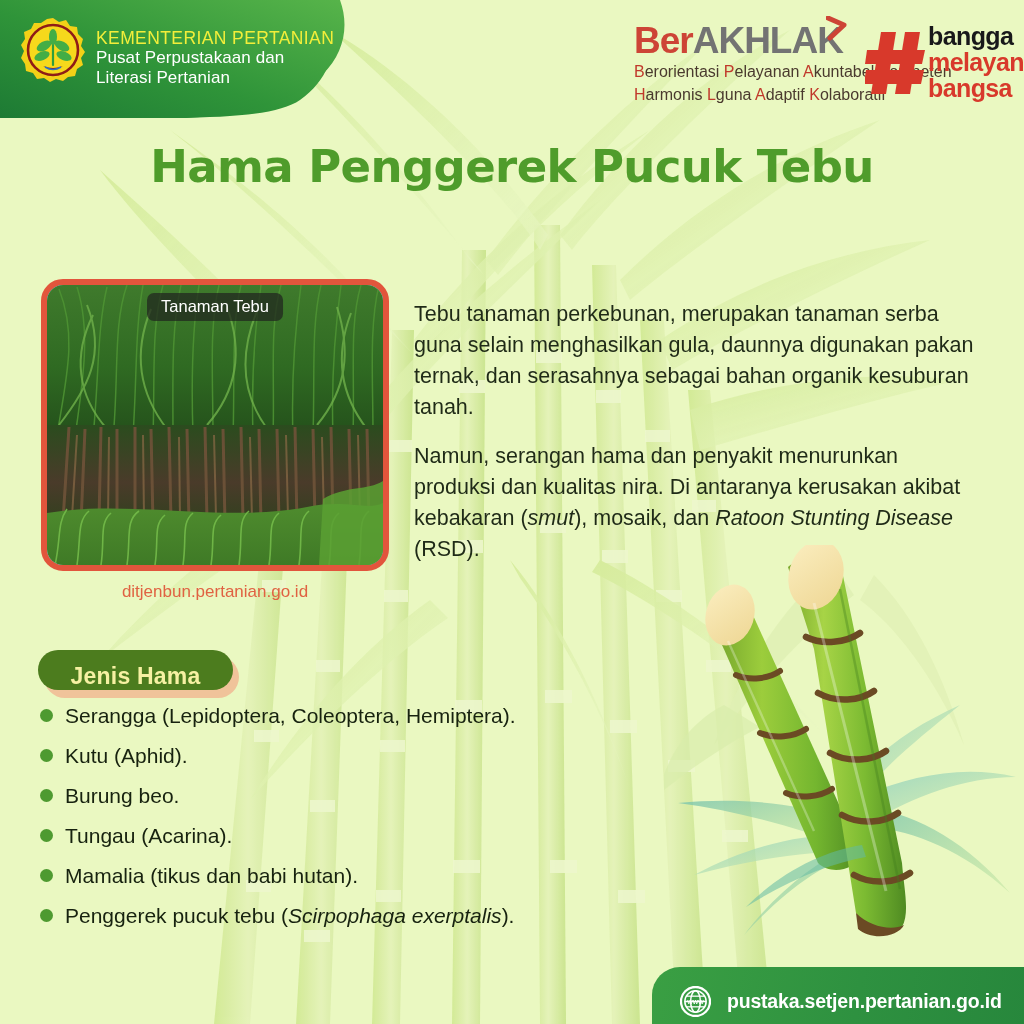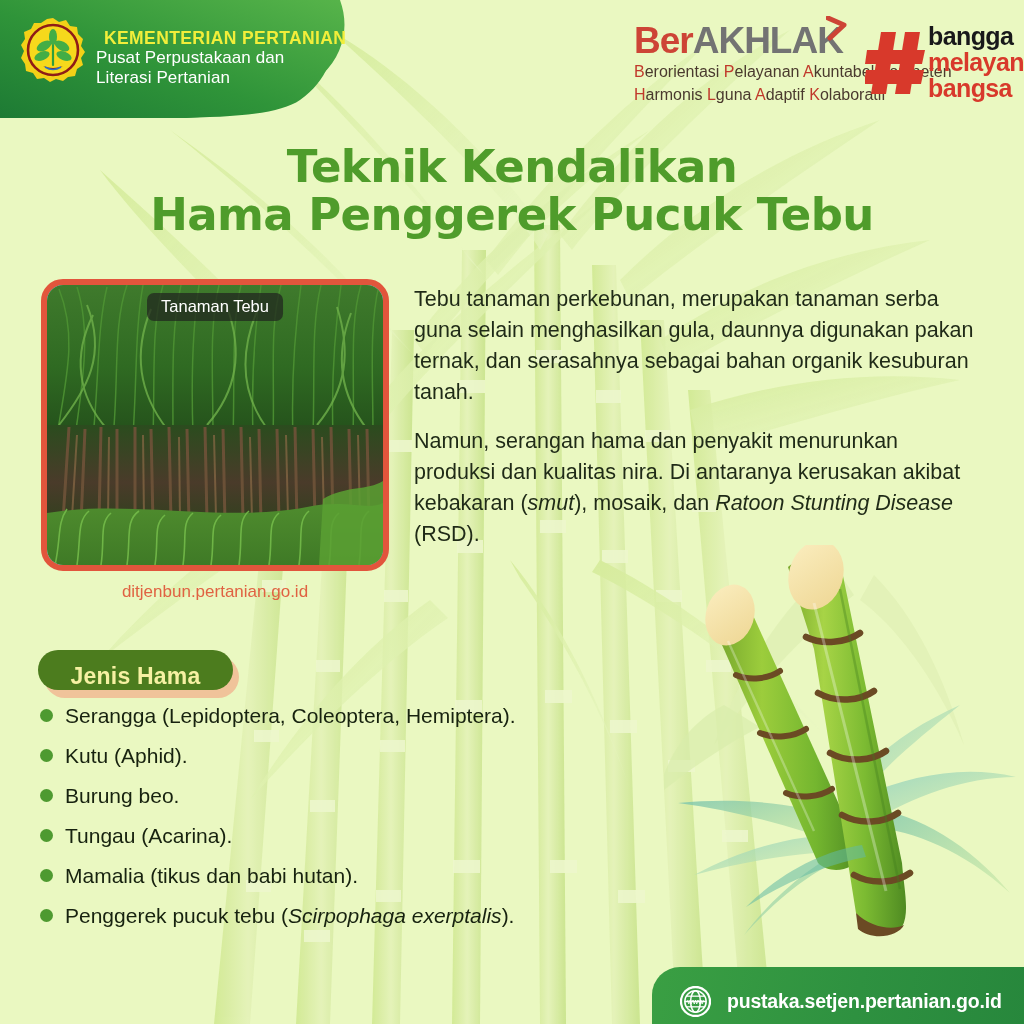--- a/index.html
+++ b/index.html
@@ -25,23 +25,22 @@
     position:absolute; top:0; left:0; width:1024px; height:118px; z-index:5;
   }
   .header-shape { position:absolute; top:0; left:0; width:1024px; height:118px; }
   .logo-wrap {
     position:absolute; left:20px; top:17px; width:66px; height:66px; z-index:6;
   }
   .ministry-text {
     position:absolute; left:96px; top:28px; z-index:6; line-height:1.16;
   }
   .ministry-name {
-    font-size:17.5px; font-weight:bold; color:#f2ee3a; letter-spacing:.4px;
+    font-size:17.5px; font-weight:normal; color:#f2ee3a; letter-spacing:.4px;
     white-space:nowrap;
-    margin-left:8px;
   }
   .ministry-unit {
     font-size:17px; font-weight:400; color:#ffffff; letter-spacing:.1px;
     white-space:nowrap;
   }
 
   
   .berakhlak { position:absolute; left:634px; top:22px; z-index:6; }
   .berakhlak-word {
     font-size:37px; font-weight:bold; letter-spacing:-1px; line-height:1;
@@ -95,21 +94,21 @@
     font-size:16.5px; padding:4px 14px 5px; border-radius:7px; white-space:nowrap;
     z-index:3;
   }
   .photo-caption {
     position:absolute; left:41px; top:582px; width:348px; text-align:center;
     font-size:17px; color:#e06242; z-index:4; white-space:nowrap;
   }
 
   
   .body-text {
-    position:absolute; left:414px; top:284px; width:560px; z-index:4;
+    position:absolute; left:414px; top:299px; width:560px; z-index:4;
     color:#1f2a17; font-size:21.5px; line-height:1.44;
   }
   .body-text p + p { margin-top:18px; }
   .body-text i { font-style:italic; }
 
   
   .badge-shadow {
     position:absolute; left:44px; top:656px; width:195px; height:42px;
     background:#f0c39a; border-radius:22px; z-index:3;
   }
@@ -302,21 +301,20 @@
       </svg>
       <div class="bangga-lines">
         <div class="bl1">bangga</div>
         <div class="bl2">melayani</div>
         <div class="bl3">bangsa</div>
       </div>
     </div>
   </div>
 
   <div class="title">
-    <span class="tl">Teknik Kendalikan</span>
     <span class="tl">Hama Penggerek Pucuk Tebu</span>
   </div>
 
   <div class="photo-card">
     <svg class="photo-inner" viewBox="0 0 336 280" preserveAspectRatio="none">
       <defs>
         <linearGradient id="skyG" x1="0" y1="0" x2="0" y2="1">
           <stop offset="0%" stop-color="#c8d7e6"></stop>
             <stop offset="100%" stop-color="#dfe9ef"></stop>
         </linearGradient>

